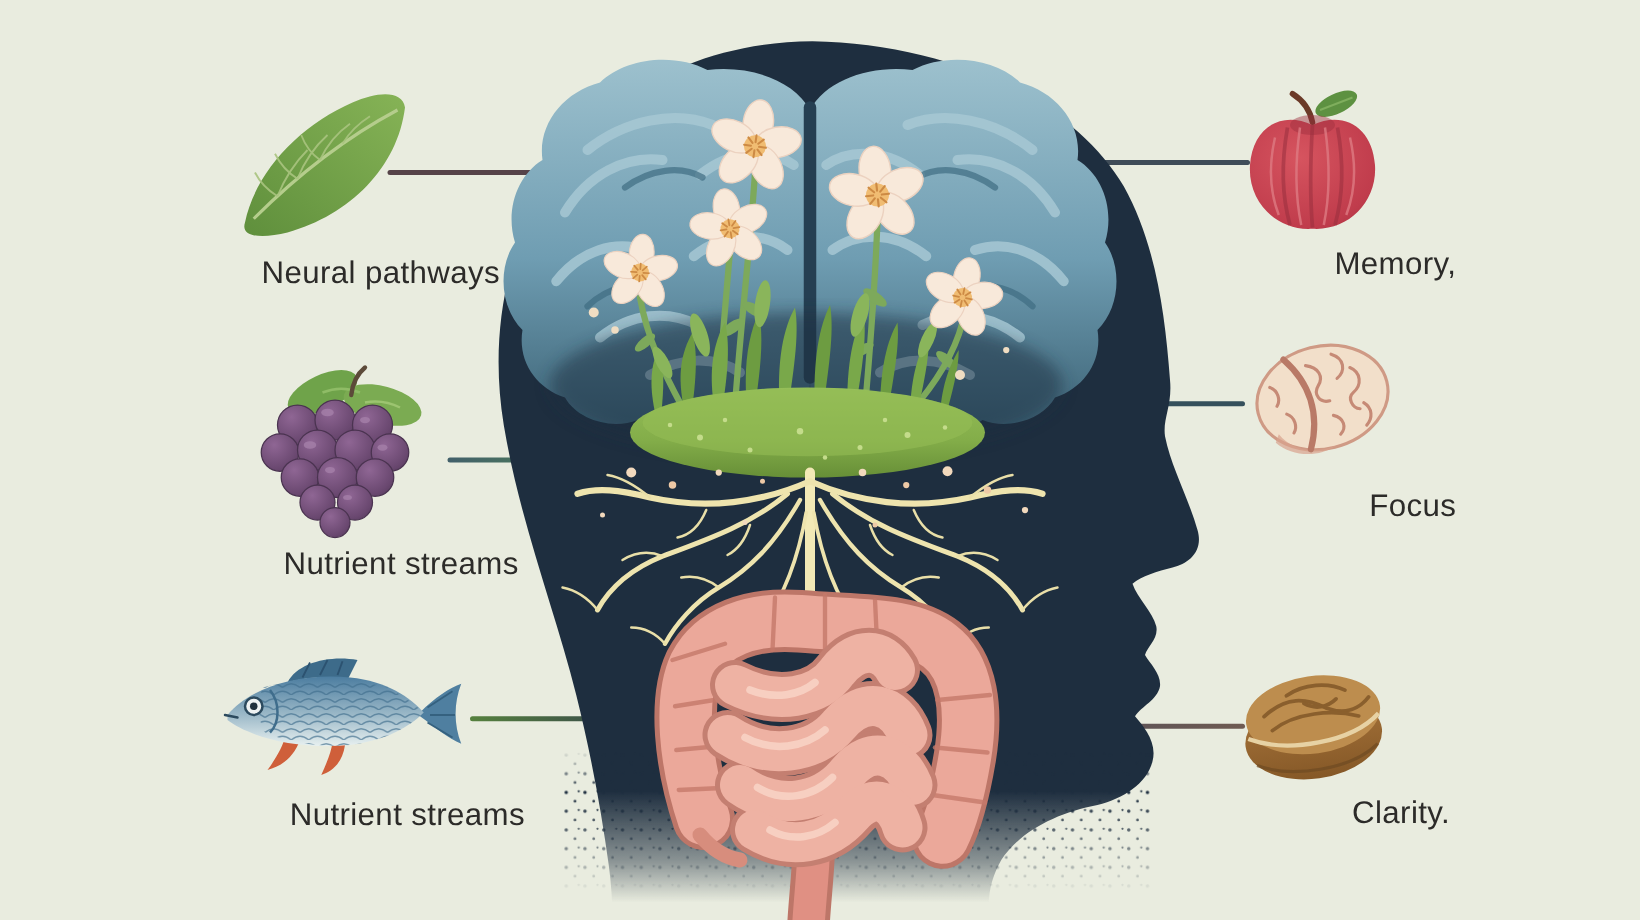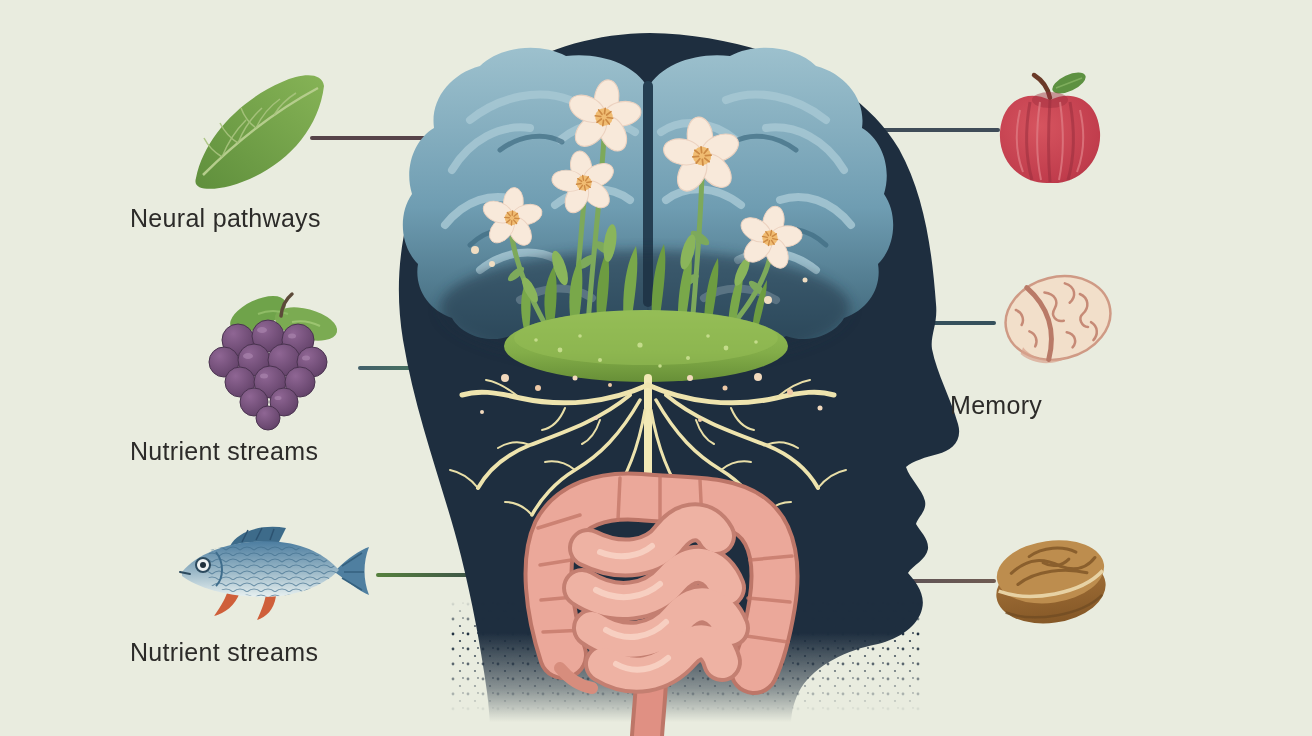--- a/index.html
+++ b/index.html
@@ -4,21 +4,21 @@
 <style>
   html,body{margin:0;padding:0;background:#cfd4c6;}
   .canvas{
     position:relative;width:1312px;height:736px;overflow:hidden;
     background:var(--background,#e9ecdf);
     font-family:"Liberation Sans",sans-serif;
   }
   .scene{position:absolute;left:0;top:0;}
   .icon{position:absolute;margin:0;padding:0;}
   .label{
-    position:absolute;text-align:left;color:var(--text,#2c2b29);
+    position:absolute;text-align:right;color:var(--text,#2c2b29);
     font-size:25px;line-height:31px;letter-spacing:.3px;font-weight:400;
   }
   .label span{display:block;}
   .label span:empty{display:none;}
 </style>
 </head>
 <body>
 
 <div class="canvas">
 
@@ -484,17 +484,23 @@
   <div class="label" style="left:130px;top:203px;width:270px">
     <span>Neural pathways</span>
   </div>
   <div class="label" style="left:130px;top:436px;width:285px">
     <span>Nutrient streams</span>
 
   </div>
   <div class="label" style="left:130px;top:637px;width:290px">
     <span>Nutrient streams</span>
   </div>
+  <div class="label" style="left:950px;top:196px;width:215px">
+    <span>Memory,</span>
+  </div>
   <div class="label" style="left:950px;top:390px;width:215px">
-    <span>Memory</span>
+    <span>Focus</span>
   </div>
+  <div class="label" style="left:945px;top:635px;width:215px">
+    <span>Clarity.</span>
+  </div>
 
 </div>
 
 </body></html>

